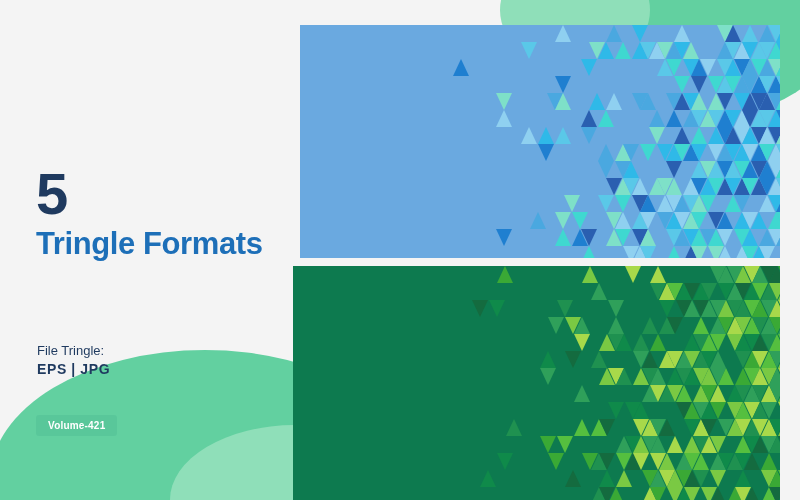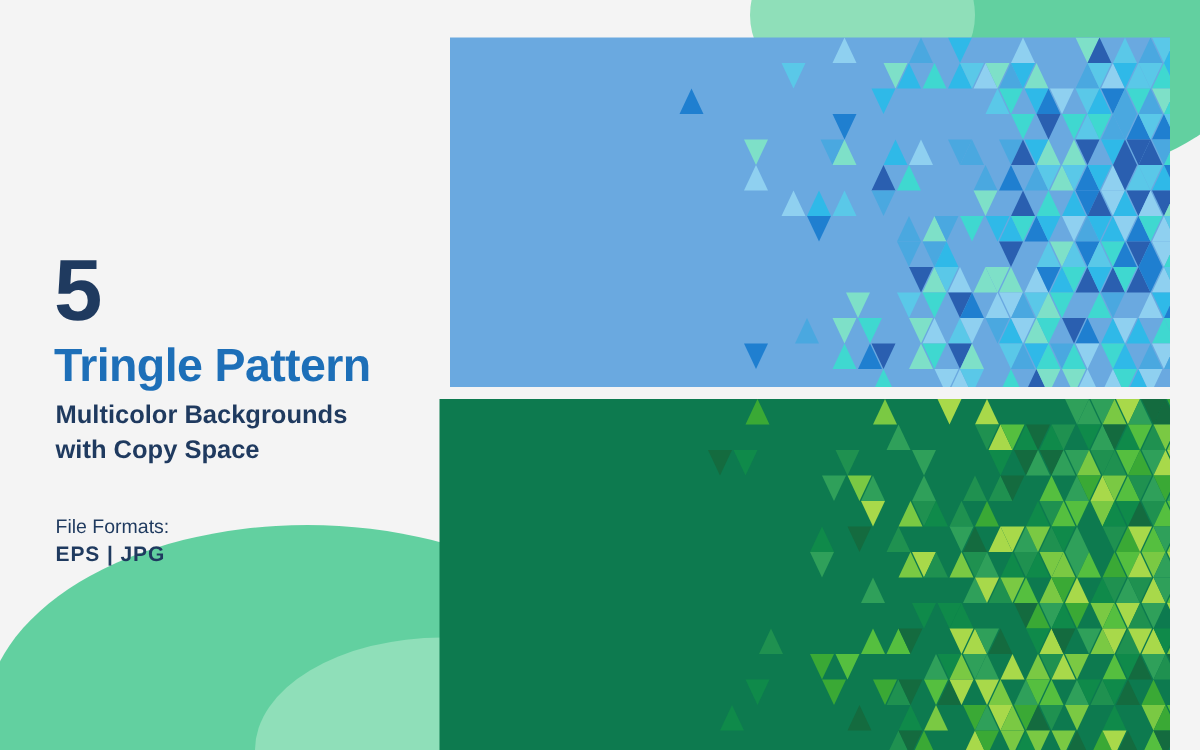--- a/index.html
+++ b/index.html
@@ -178,24 +178,24 @@
 
 <div id="stage">
 
   <div class="blob blob-tr"></div>
   <div class="blob blob-tr2"></div>
   <div class="blob blob-bl"></div>
   <div class="blob blob-bl2"></div>
 
   <div id="left-panel">
     <div id="count">5</div>
-    <div id="title">Tringle Pattern</div>
-    <div id="subtitle">Multicolor Backgrounds<br>with Copy Space</div>
-    <div id="formats-label">File Formats:</div>
+    <div id="title">Tringle Formats</div>
+    <div id="formats-label">File Tringle:</div>
     <div id="formats-value">EPS  |  JPG</div>
+    <div id="volume-badge">Volume-421</div>
   </div>
 
   <div class="panel" id="panel-blue">
       <div class="tri" style="left: 255px; top: 0px; border-left: 8.5px solid transparent; border-right: 8.5px solid transparent; border-bottom: 17px solid rgb(143, 208, 240);"></div>
       <div class="tri" style="left: 306px; top: 0px; border-left: 8.5px solid transparent; border-right: 8.5px solid transparent; border-bottom: 17px solid rgb(74, 168, 224);"></div>
       <div class="tri" style="left: 331.5px; top: 0px; border-left: 8.5px solid transparent; border-right: 8.5px solid transparent; border-top: 17px solid rgb(47, 185, 232);"></div>
       <div class="tri" style="left: 374px; top: 0px; border-left: 8.5px solid transparent; border-right: 8.5px solid transparent; border-bottom: 17px solid rgb(143, 208, 240);"></div>
       <div class="tri" style="left: 416.5px; top: 0px; border-left: 8.5px solid transparent; border-right: 8.5px solid transparent; border-top: 17px solid rgb(126, 224, 200);"></div>
       <div class="tri" style="left: 425px; top: 0px; border-left: 8.5px solid transparent; border-right: 8.5px solid transparent; border-bottom: 17px solid rgb(42, 95, 176);"></div>
       <div class="tri" style="left: 442px; top: 0px; border-left: 8.5px solid transparent; border-right: 8.5px solid transparent; border-bottom: 17px solid rgb(90, 200, 232);"></div>

